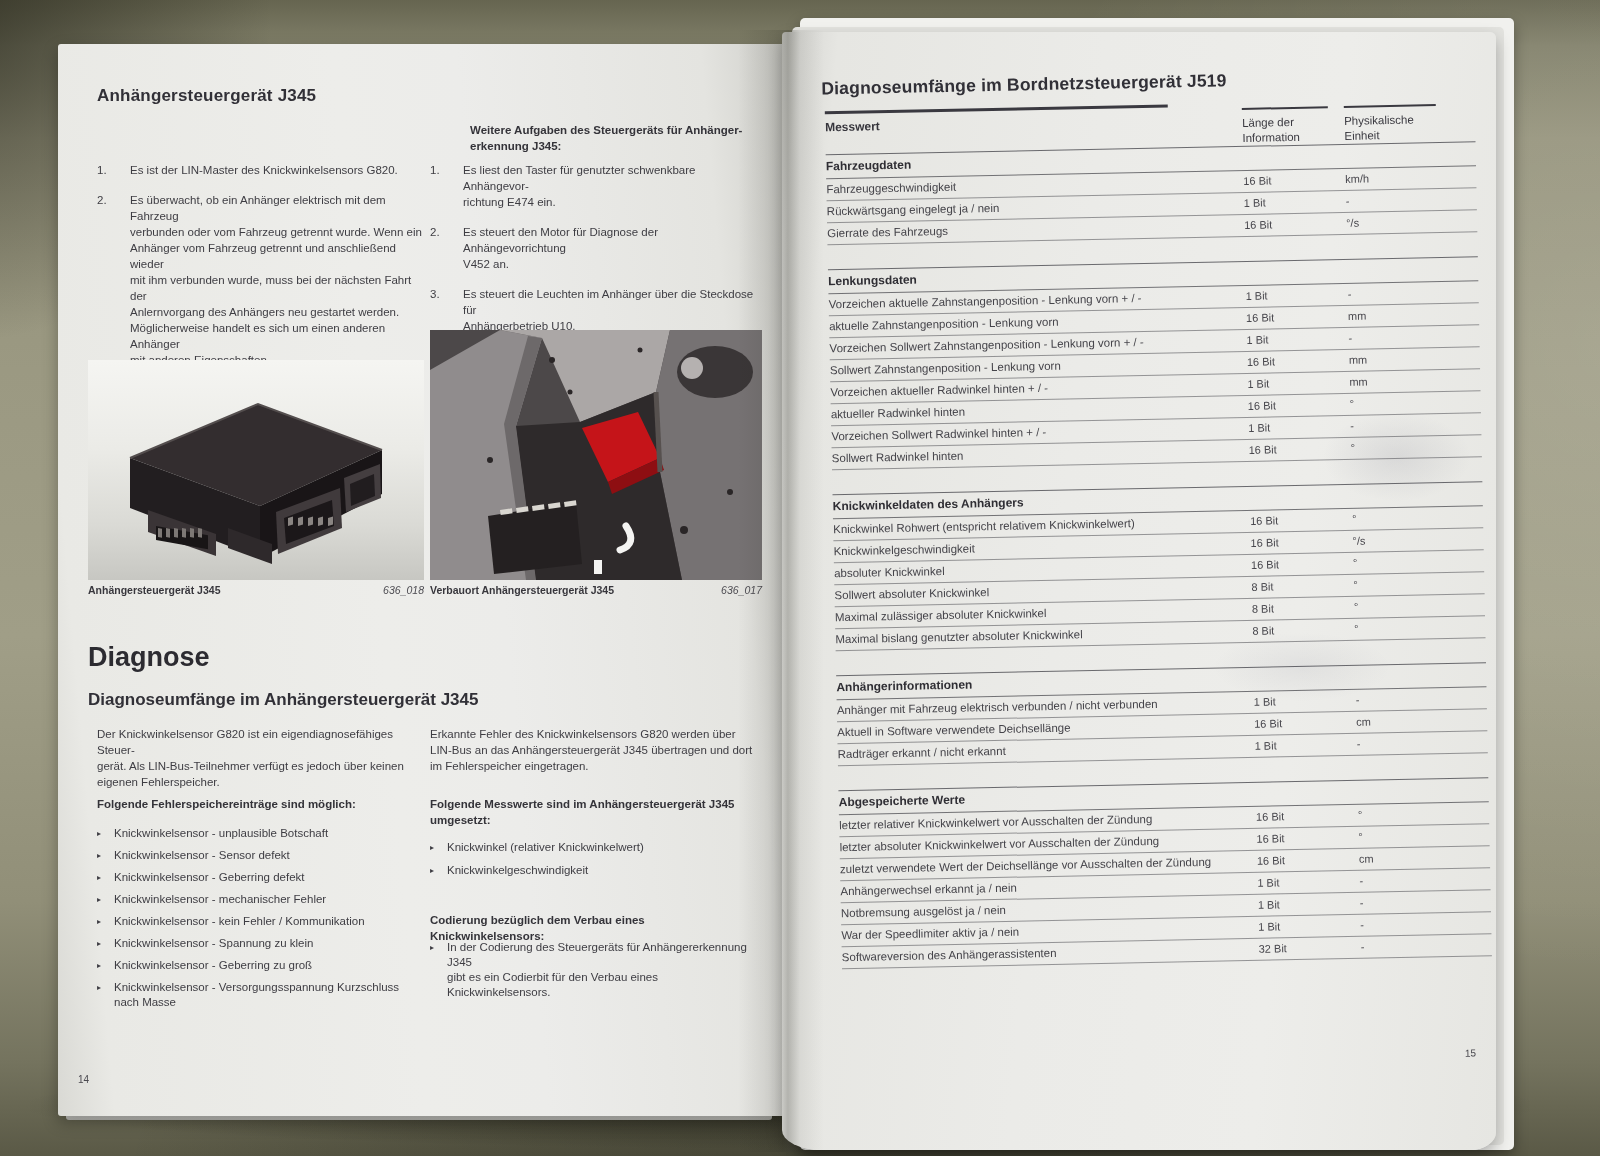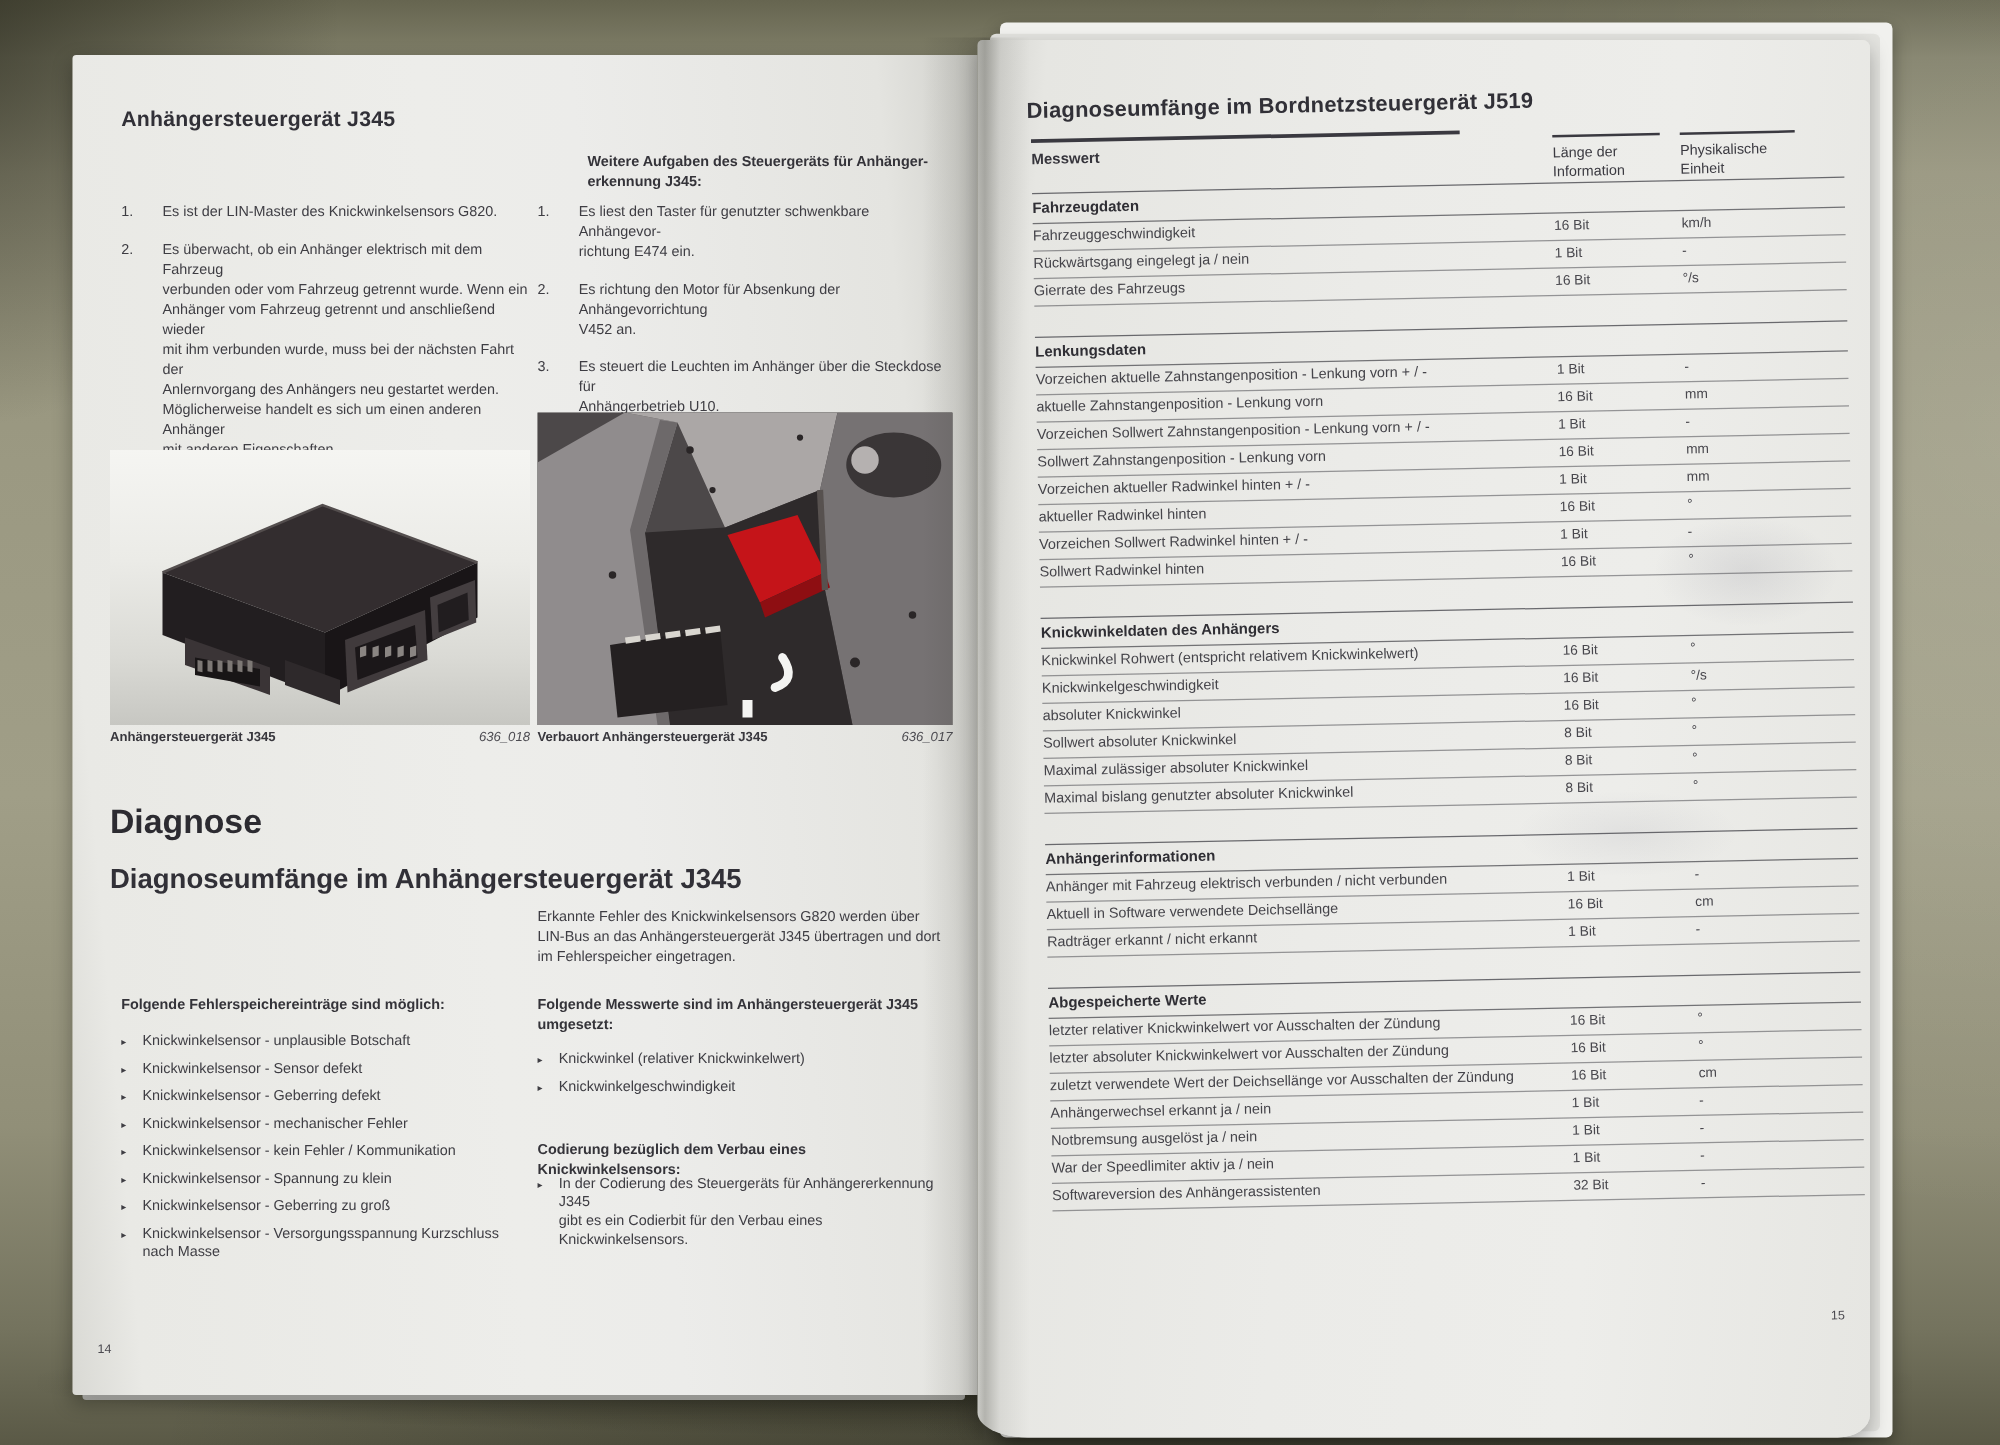--- a/index.html
+++ b/index.html
@@ -57,21 +57,21 @@
   .fig1{left:30px;top:316px;width:336px;height:220px;overflow:hidden;
     background:linear-gradient(180deg,#f5f5f2 0%,#ebebe7 40%,#dadad5 75%,#c7c7c2 100%);}
   .fig2{left:372px;top:286px;width:332px;height:250px;overflow:hidden;background:#4c4849;}
   .caption{display:flex;justify-content:space-between;align-items:baseline;}
   .cap1{left:30px;top:540px;width:336px;}
   .cap2{left:372px;top:540px;width:332px;}
   .cap-label{font-size:10.5px;font-weight:700;color:#38373d;}
   .cap-num{font-size:10.5px;font-style:italic;color:#4c4b51;}
 
   .lp-h2{left:30px;top:598px;font-size:27px;font-weight:700;color:#2c2b31;}
-  .lp-h3{left:30px;top:646px;font-size:22px;font-weight:700;color:#313037;}
+  .lp-h3{left:30px;top:646px;font-size:17px;font-weight:700;color:#313037;}
   .lp-para1{left:39px;top:682px;width:330px;}
   .lp-para2{left:372px;top:682px;width:330px;}
   .lp-faults-head{left:39px;top:752px;width:330px;}
   .lp-faults{left:39px;top:782px;width:332px;}
   .bullet-item{display:flex;margin-bottom:7px;font-size:11.5px;line-height:15px;color:#3e3d43;}
   .tri{width:17px;flex:none;font-size:8px;line-height:15px;color:#3e3d43;}
   .bt{white-space:pre-line;flex:1;}
   .lp-meas-head{left:372px;top:752px;width:330px;}
   .lp-meas{left:372px;top:796px;width:332px;}
   .lp-meas .bullet-item{margin-bottom:8px;}
@@ -143,21 +143,21 @@
 </div>
   <div class="abs lp-tasks-b">
   <div class="task">
     <span class="tnum t-body">1.</span>
     <span class="ttext t-body">Es liest den Taster für genutzter schwenkbare Anhängevor-
 richtung E474 ein.</span>
   </div>
 
   <div class="task">
     <span class="tnum t-body">2.</span>
-    <span class="ttext t-body">Es richtung den Motor für Absenkung der Anhängevorrichtung
+    <span class="ttext t-body">Es steuert den Motor für Diagnose der Anhängevorrichtung
 V452 an.</span>
   </div>
 
   <div class="task">
     <span class="tnum t-body">3.</span>
     <span class="ttext t-body">Es steuert die Leuchten im Anhänger über die Steckdose für
 Anhängerbetrieb U10.</span>
   </div>
 </div>
 
@@ -230,20 +230,23 @@
     <span class="cap-label">Anhängersteuergerät J345</span>
     <span class="cap-num">636_018</span>
   </div>
   <div class="abs cap2 caption">
     <span class="cap-label">Verbauort Anhängersteuergerät J345</span>
     <span class="cap-num">636_017</span>
   </div>
 
   <div class="abs lp-h2">Diagnose</div>
   <div class="abs lp-h3">Diagnoseumfänge im Anhängersteuergerät J345</div>
+  <div class="abs lp-para1 t-body pre">Der Knickwinkelsensor G820 ist ein eigendiagnosefähiges Steuer-
+gerät. Als LIN-Bus-Teilnehmer verfügt es jedoch über keinen
+eigenen Fehlerspeicher.</div>
   <div class="abs lp-para2 t-body pre">Erkannte Fehler des Knickwinkelsensors G820 werden über
 LIN-Bus an das Anhängersteuergerät J345 übertragen und dort
 im Fehlerspeicher eingetragen.</div>
 
   <div class="abs lp-faults-head t-body t-bold pre">Folgende Fehlerspeichereinträge sind möglich:</div>
   <div class="abs lp-faults">
   <div class="bullet-item">
     <span class="tri">▸</span>
     <span class="bt">Knickwinkelsensor - unplausible Botschaft</span>
   </div>

